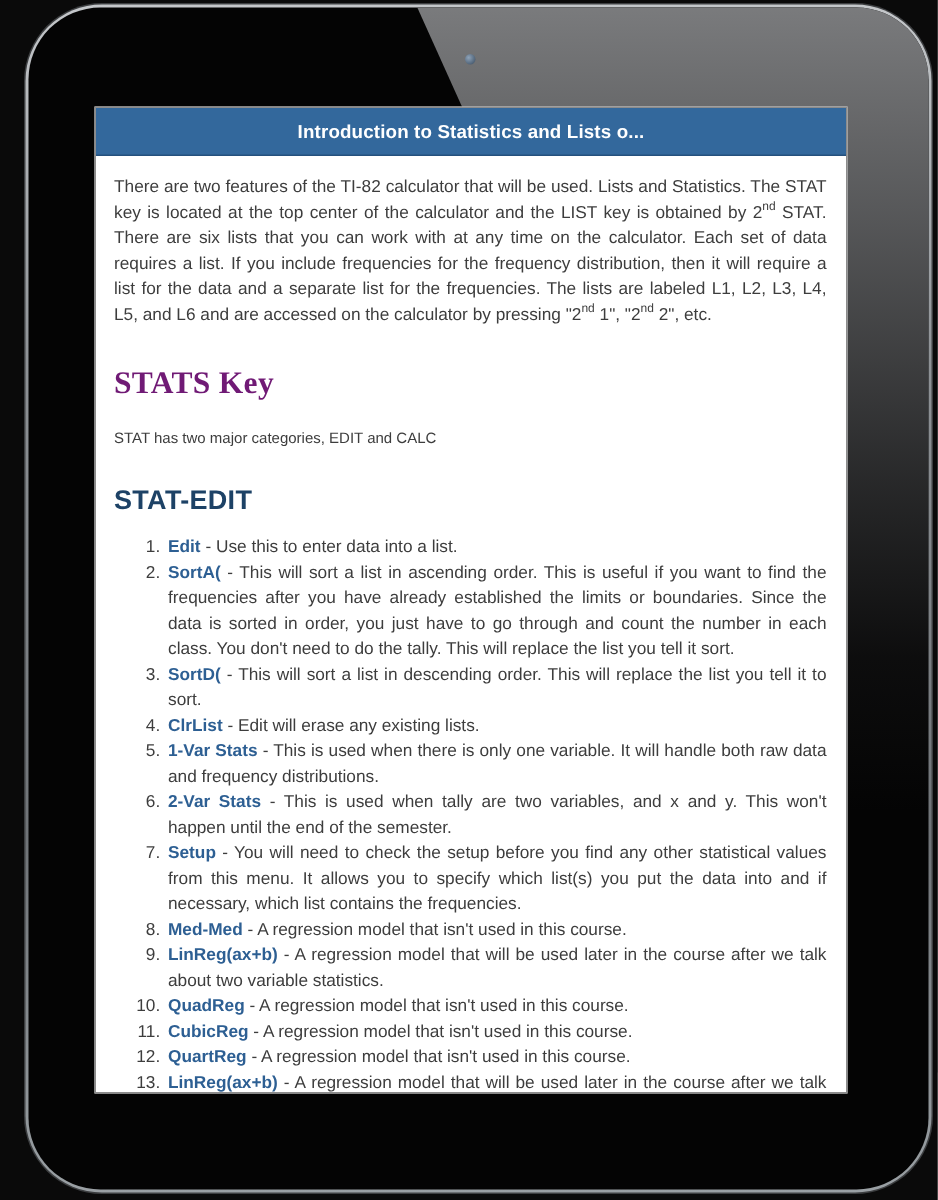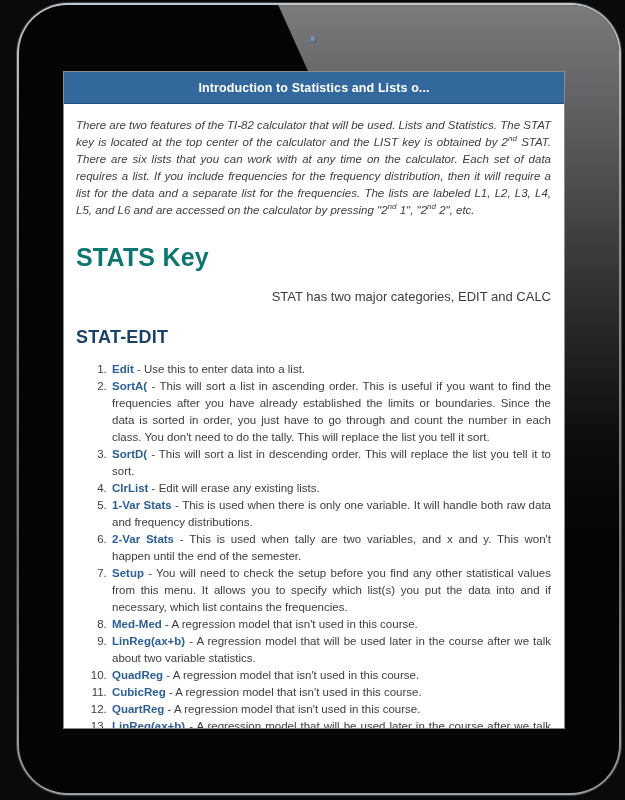--- a/index.html
+++ b/index.html
@@ -87,35 +87,34 @@
   }
   .content {
     padding: 0 13px 0 12px;
     color: #3d3d3d;
   }
   .content p.intro {
     margin: 13px 0 18px 0;
     font-size: 11.5px;
     line-height: 17px;
     text-align: justify;
-    font-style: italic;
   }
   sup { font-size: 8px; line-height: 0; }
   h1.stats-key {
     margin: 24px 0 16px 0;
-    font-size: 25px;
+    font-size: 21px;
     font-weight: bold;
-    color: #0f766e;
+    color: #701a75;
     letter-spacing: 0.2px;
+    font-family: Liberation Serif, serif;
   }
   p.categories {
     margin: 0 0 22px 0;
-    font-size: 13px;
+    font-size: 10px;
     line-height: 17px;
-    text-align: right;
   }
   h2.stat-edit {
     margin: 0 0 13px 0;
     font-size: 18px;
     font-weight: bold;
     color: #1d4266;
     letter-spacing: 0.2px;
   }
   ol.stat-list {
     margin: 0;

